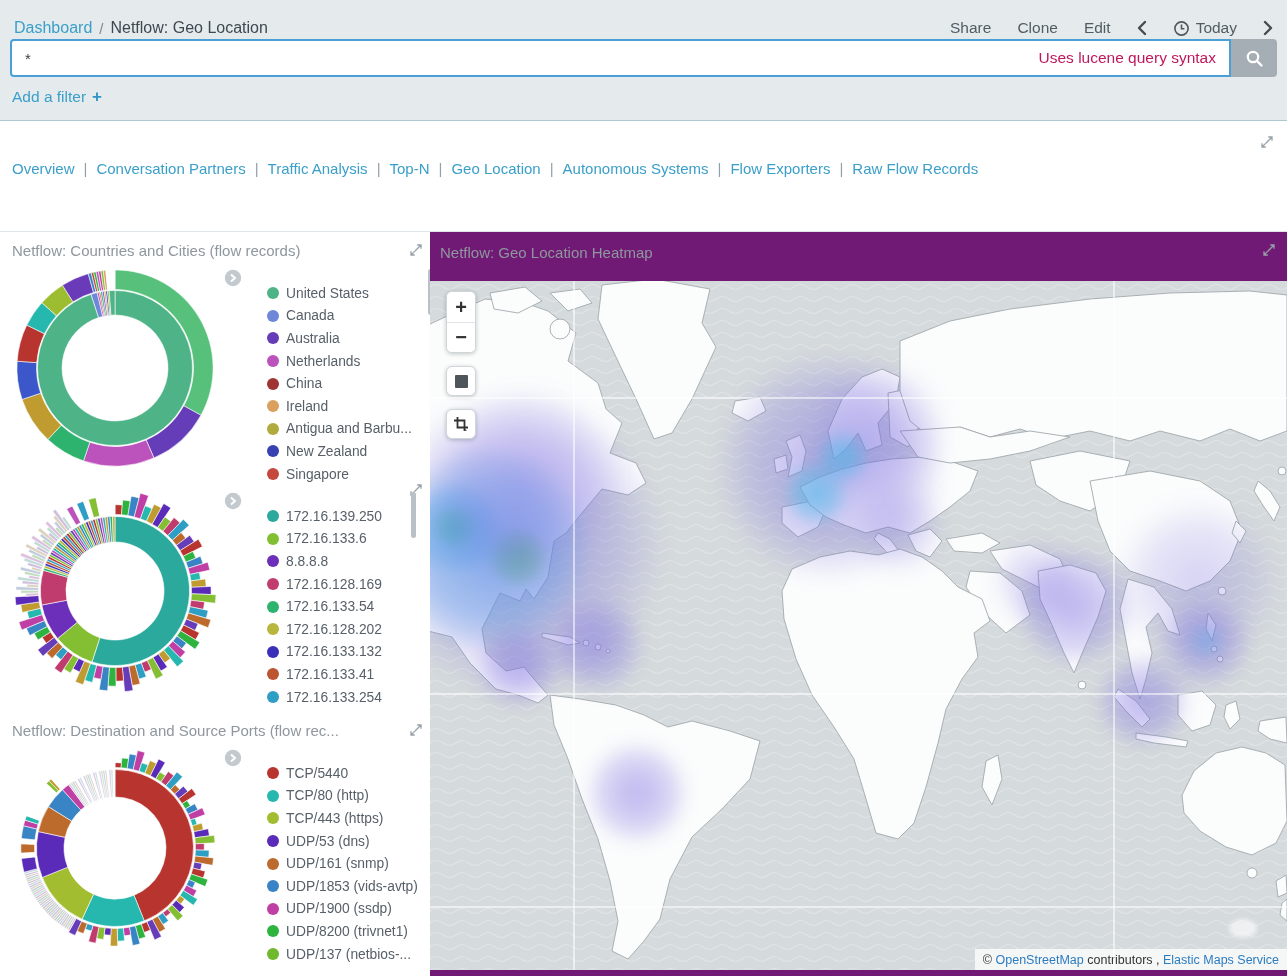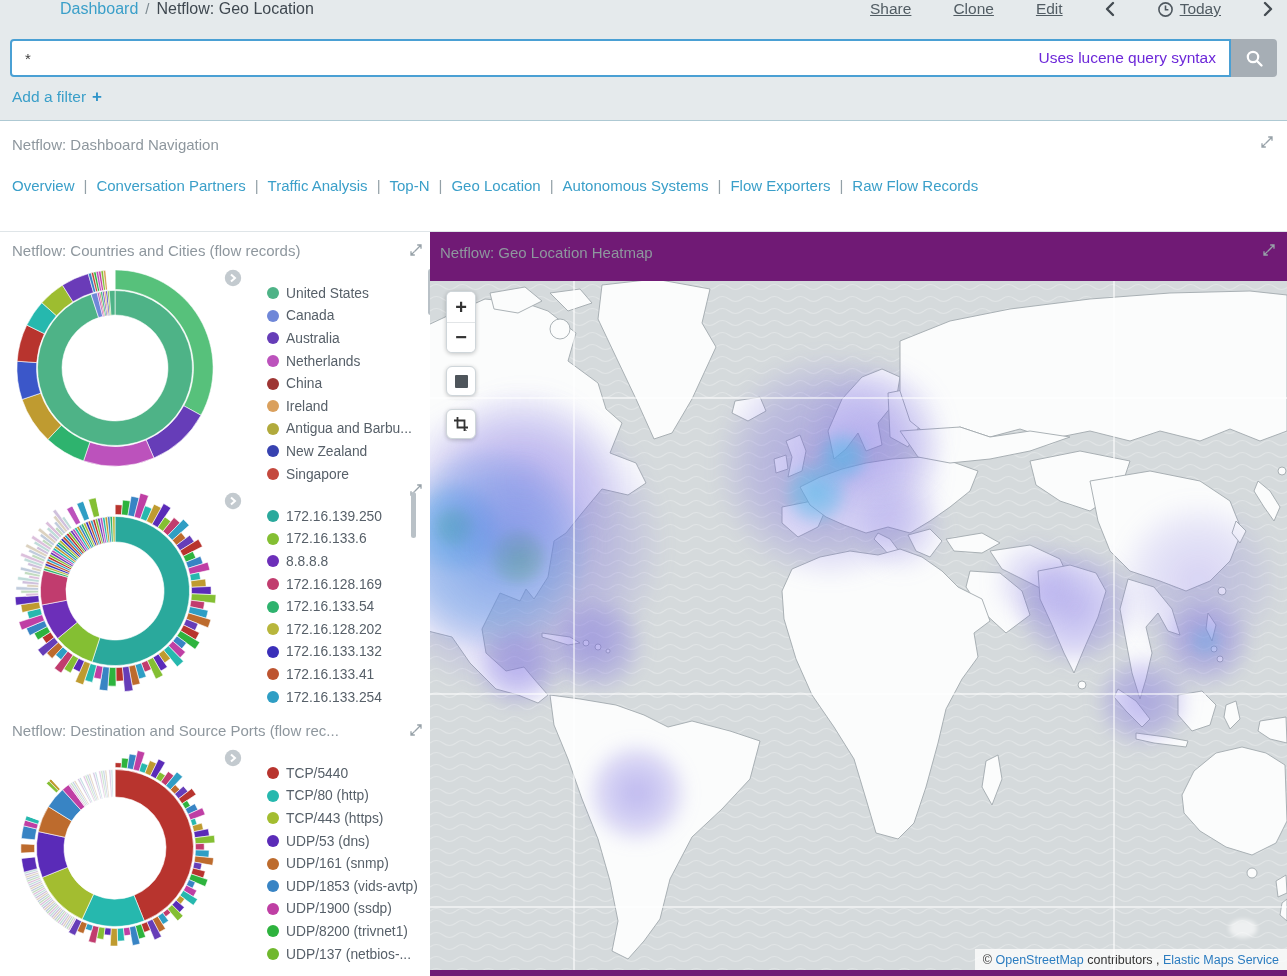--- a/index.html
+++ b/index.html
@@ -3,34 +3,34 @@
 <meta charset="utf-8">
 <style>
   html,body{margin:0;padding:0;background:#fff;}
   *{box-sizing:border-box;}
   #app{position:relative;width:1287px;height:976px;overflow:hidden;
        font-family:"Liberation Sans",sans-serif;color:#4a555c;background:#fff;}
 
   
   .chrome{position:absolute;left:0;top:0;width:100%;height:121px;background:#e5eaec;
           border-bottom:1px solid #aec9d3;}
-  .topbar{display:flex;align-items:flex-start;height:37px;padding:0 14px;margin-left:46px;}
+  .topbar{display:flex;align-items:flex-end;height:37px;padding:0 14px;}
   .crumb-link{color:#3a9fc9;font-size:16px;cursor:pointer;}
   .crumb-sep{color:#7d8a91;margin:0 7px;font-size:15px;}
   .crumb-title{color:#3f4850;font-size:16px;}
-  .top-actions{margin-left:auto;display:flex;align-items:center;gap:42px;font-size:15.5px;color:#515c63;text-decoration:underline;}
+  .top-actions{margin-left:auto;display:flex;align-items:center;gap:26px;font-size:15.5px;color:#515c63;}
   .top-actions .act{cursor:pointer;}
   .nav-chevron{display:flex;align-items:center;cursor:pointer;}
   .today-wrap{display:flex;align-items:center;gap:6px;cursor:pointer;}
 
   .search-row{display:flex;align-items:stretch;height:38px;margin:2px 10px 0 10px;}
   .search-box{flex:1;display:flex;align-items:center;background:#fff;border:2px solid #4aa0d4;
               border-radius:4px 0 0 4px;}
   .search-value{margin-left:13px;font-size:15px;color:#3d3d3d;flex:1;}
-  .search-hint{color:#6d28d9;font-size:15.5px;margin-right:13px;cursor:pointer;margin-left:12px;}
+  .search-hint{color:#be185d;font-size:15.5px;margin-right:13px;cursor:pointer;margin-left:12px;}
   .search-btn{width:46px;background:#a6aeb5;border:none;border-radius:0 4px 4px 0;
               display:flex;align-items:center;justify-content:center;cursor:pointer;}
 
   .filter-row{display:flex;align-items:center;height:40px;padding:0 12px;}
   .addfilter{color:#3a9fc9;font-size:15.5px;cursor:pointer;}
   .addfilter-plus{color:#2f94c9;font-weight:700;font-size:17px;margin-left:6px;cursor:pointer;}
 
   
   .nav-panel{position:absolute;left:0;top:122px;width:100%;height:110px;background:#fff;
              border-bottom:1px solid #dfe5e8;padding:14px 12px;}
@@ -134,21 +134,20 @@
       </button>
     </div>
 
     <div class="filter-row">
       <span class="addfilter">Add a filter</span>
       <span class="addfilter-plus">+</span>
     </div>
   </div>
 
   <div class="nav-panel">
-    <div class="panel-title">Netflow: Dashboard Navigation</div>
     <span class="expand-icon">
       <svg width="12" height="12" viewBox="0 0 12 12">
           <path d="M4.8,7.2 L11,1 M7.2,1 H11 V4.8 M1,7.2 V11 H4.8 M1,11 L4.6,7.4" fill="none" stroke="#97a1a8" stroke-width="1.3"></path>
         </svg>
     </span>
     <div class="nav-links"><a>Overview</a><span class="navsep">|</span><a>Conversation Partners</a><span class="navsep">|</span><a>Traffic Analysis</a><span class="navsep">|</span><a>Top-N</a><span class="navsep">|</span><a>Geo Location</a><span class="navsep">|</span><a>Autonomous Systems</a><span class="navsep">|</span><a>Flow Exporters</a><span class="navsep">|</span><a>Raw Flow Records</a></div>
   </div>
 
   <div class="left-col">
     <div class="panel">

